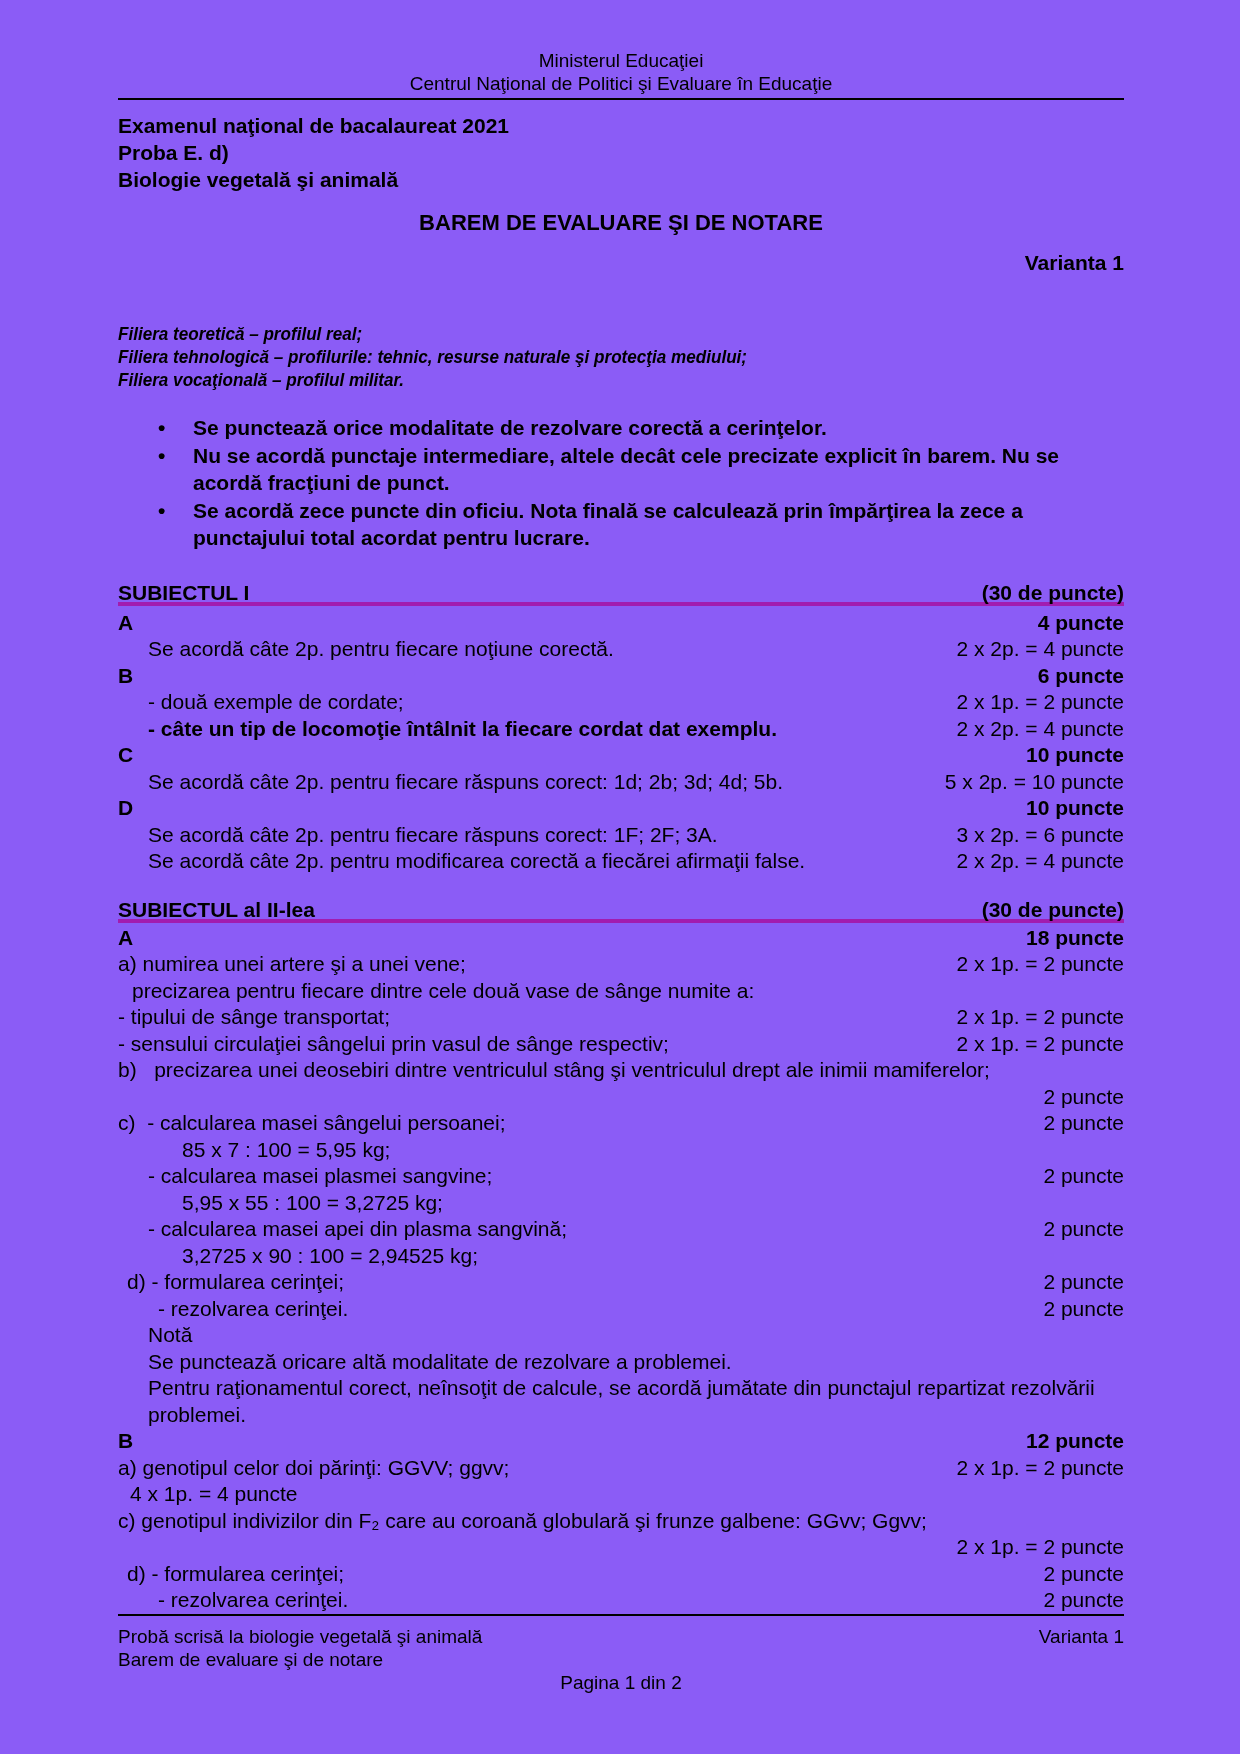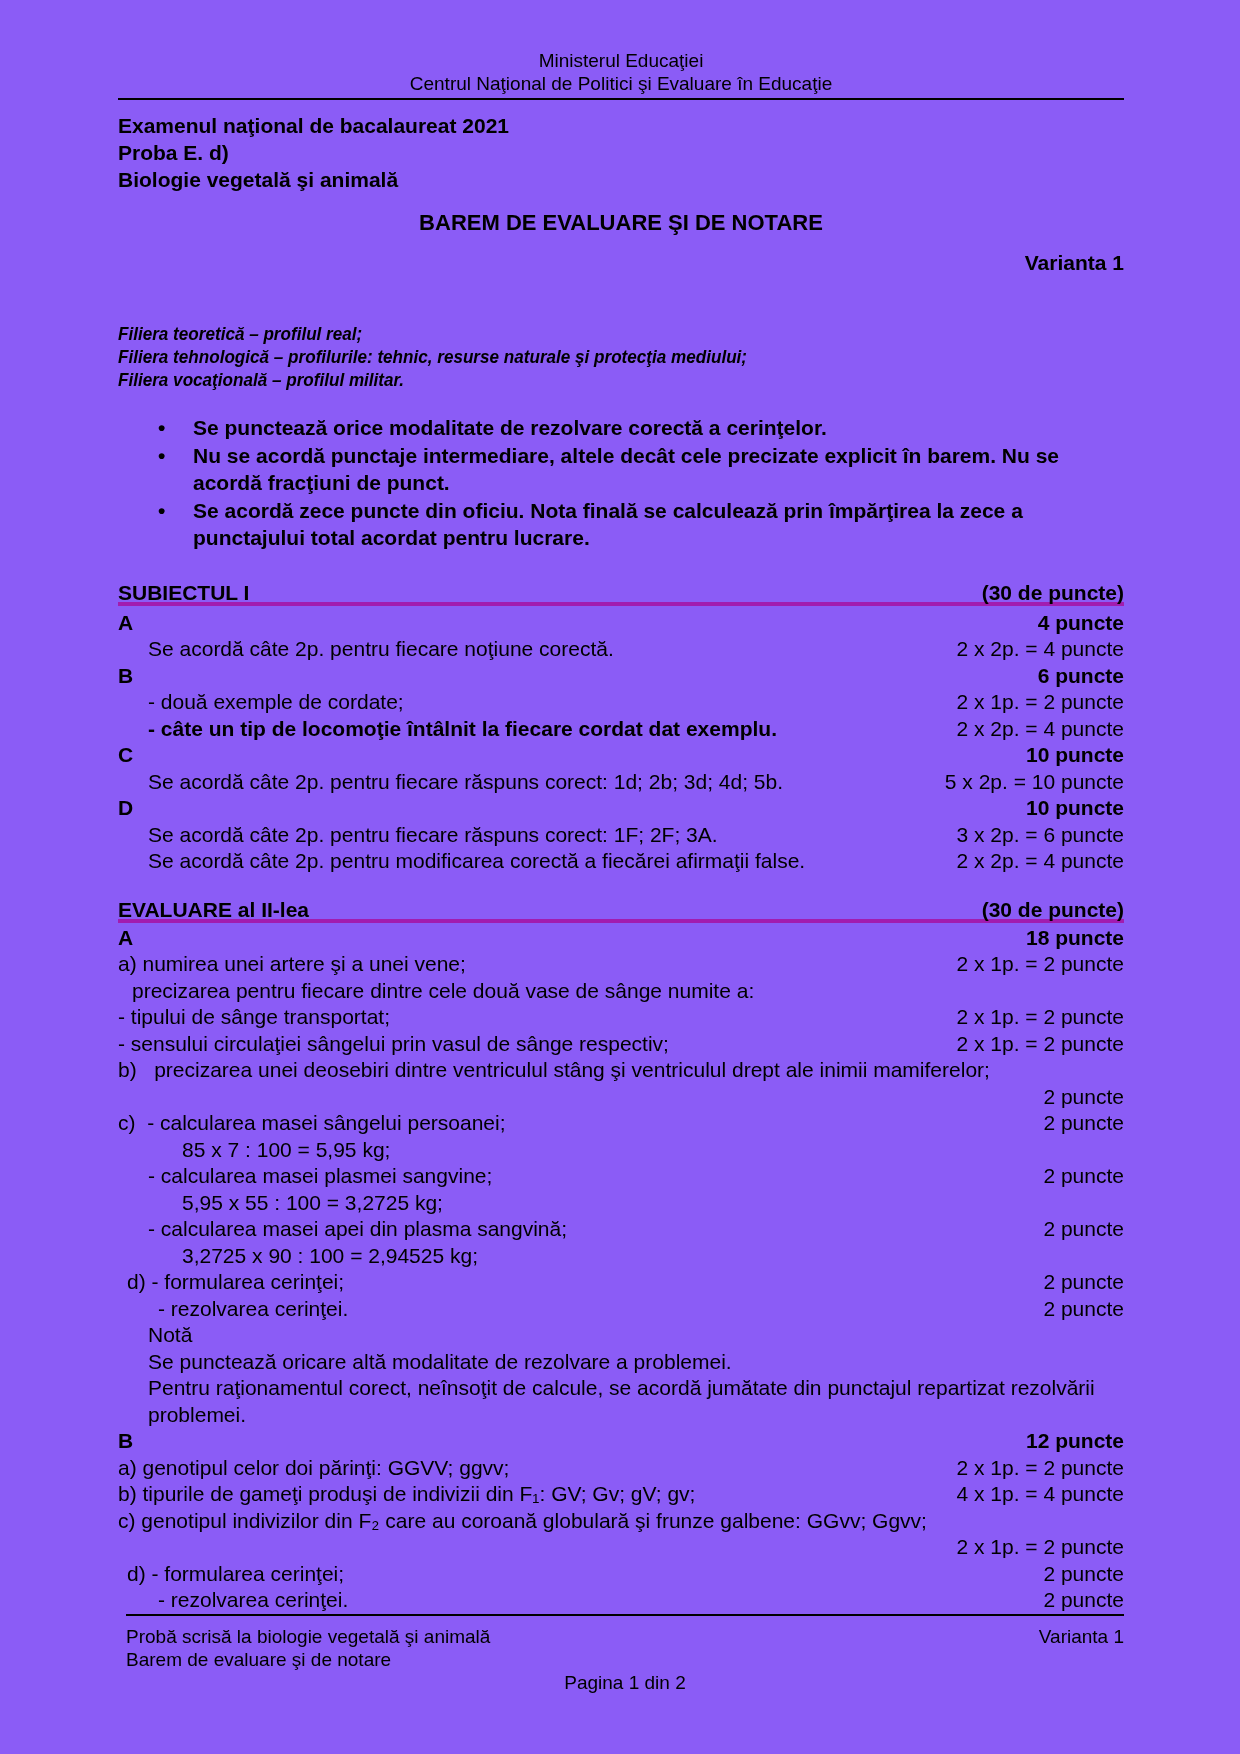--- a/index.html
+++ b/index.html
@@ -42,21 +42,21 @@
 
   .rows { }
   .rows.s1 { margin-top: 4px; }
   .rows.s2 { margin-top: 2px; }
   .row { display: flex; justify-content: space-between; line-height: 26.5px; min-height: 26.5px; }
   .row .rt { white-space: pre-wrap; flex: 1 1 auto; }
   .row .rv { white-space: nowrap; margin-left: 12px; text-align: right; }
   .row.sec-row { font-weight: bold; }
 
   .footer {
-    position: absolute; left: 126px; right: 116px; top: 1614px;
+    position: absolute; left: 118px; right: 116px; top: 1614px;
     border-top: 2px solid #000; padding-top: 9px;
     font-size: 19px; line-height: 23px;
   }
   .footer-line1 { display: flex; justify-content: space-between; }
   .footer-page { text-align: center; }
 </style>
 </head>
 <body>
 
 <div class="page">
@@ -130,21 +130,21 @@
           <span class="rt" style="padding-left: 30px;">Se acordă câte 2p. pentru fiecare răspuns corect: 1F; 2F; 3A.</span>
           <span class="rv">3 x 2p. = 6 puncte</span>
         </div>
         <div class="row">
           <span class="rt" style="padding-left: 30px;">Se acordă câte 2p. pentru modificarea corectă a fiecărei afirmaţii false.</span>
           <span class="rv">2 x 2p. = 4 puncte</span>
         </div>
       </div>
 
     <div class="sec-head second">
-      <span>EVALUARE al II-lea</span>
+      <span>SUBIECTUL al II-lea</span>
       <span>(30 de puncte)</span>
     </div>
     <div class="rows s2">
         <div class="row sec-row">
           <span class="rt">A</span>
           <span class="rv">18 puncte</span>
         </div>
         <div class="row">
           <span class="rt">a) numirea unei artere şi a unei vene;</span>
           <span class="rv">2 x 1p. = 2 puncte</span>
@@ -215,21 +215,20 @@
         </div>
         <div class="row sec-row">
           <span class="rt">B</span>
           <span class="rv">12 puncte</span>
         </div>
         <div class="row">
           <span class="rt">a) genotipul celor doi părinţi: GGVV; ggvv;</span>
           <span class="rv">2 x 1p. = 2 puncte</span>
         </div>
         <div class="row">
-          <span class="rt">b) tipurile de gameţi produşi de indivizii din F₁: GV; Gv; gV; gv;</span>
           <span class="rv">4 x 1p. = 4 puncte</span>
         </div>
         <div class="row">
           <span class="rt">c) genotipul indivizilor din F₂ care au coroană globulară şi frunze galbene: GGvv; Ggvv;</span>
           <span class="rv"></span>
         </div>
         <div class="row">
           <span class="rt"></span>
           <span class="rv">2 x 1p. = 2 puncte</span>
         </div>

